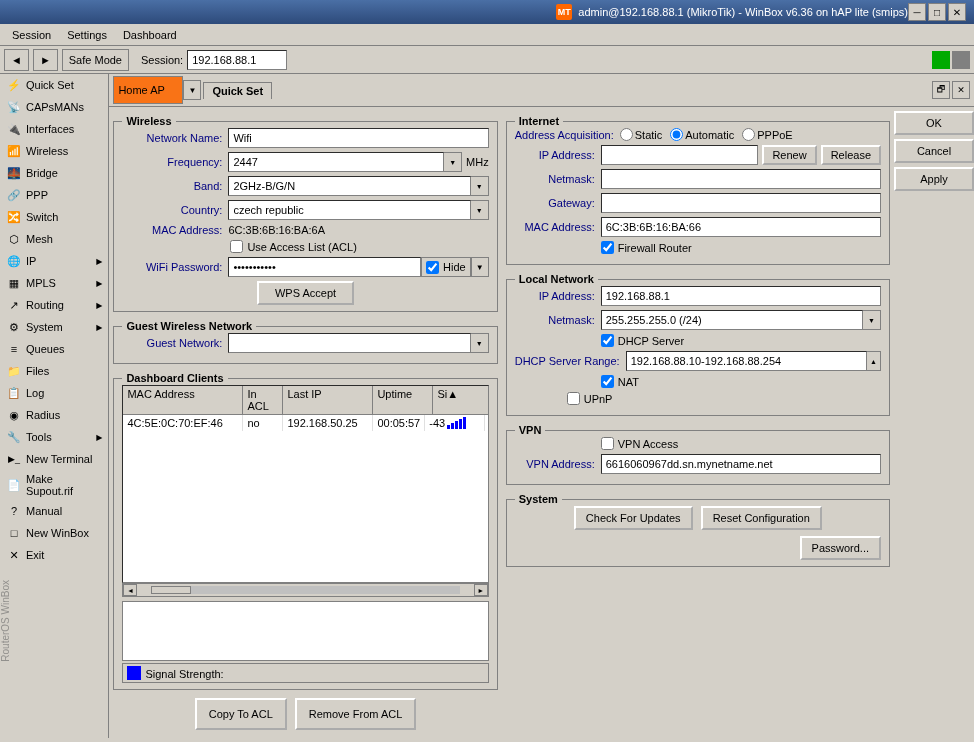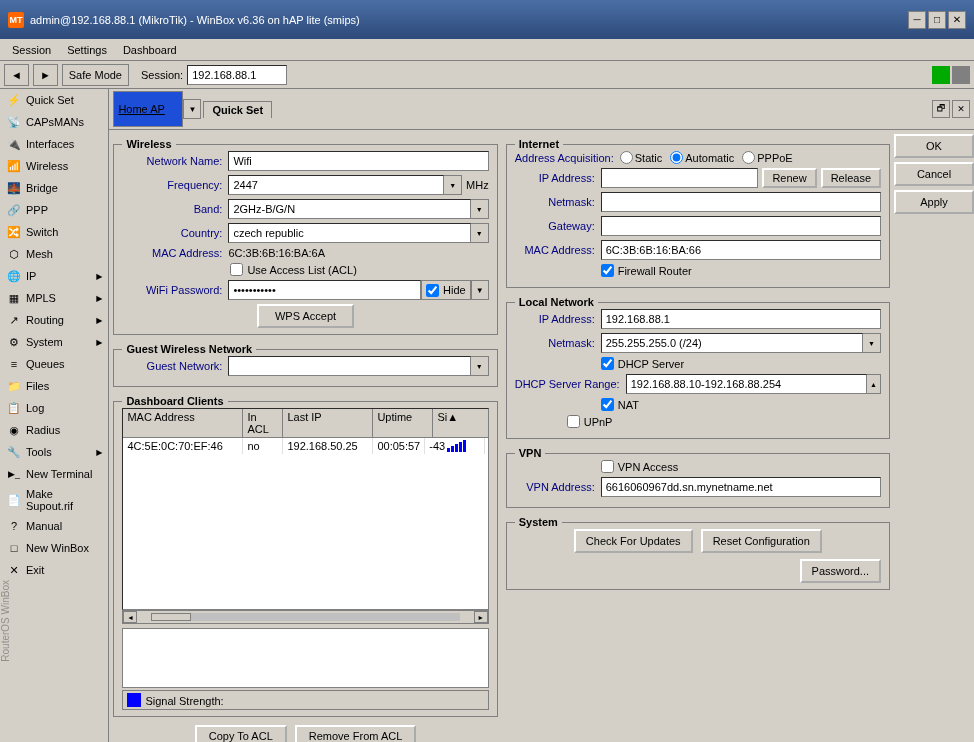--- a/index.html
+++ b/index.html
@@ -1,19 +1,19 @@
 <!DOCTYPE html>
 <html><head>
   <meta charset="utf-8">
   <style>
     * { box-sizing: border-box; margin: 0; padding: 0; }
     body { font-family: 'Segoe UI', Tahoma, Geneva, Verdana, sans-serif; font-size: 11px; background: #d4d0c8; width: 974px; height: 742px; overflow: hidden; }
     
     
-    .title-bar { background: linear-gradient(to bottom, #4a6fa5, #2d4a7a); color: white; height: 39px; display: flex; align-items: center; padding: 0 8px; justify-content: space-between; }
+    .title-bar { background: linear-gradient(to bottom, #4a6fa5, #2d4a7a); color: white; height: 24px; display: flex; align-items: center; padding: 0 8px; justify-content: flex-end; }
     .title-bar-left { display: flex; align-items: center; gap: 6px; }
     .title-bar-icon { width: 16px; height: 16px; background: #ff6600; border-radius: 2px; display: flex; align-items: center; justify-content: center; color: white; font-size: 9px; font-weight: bold; }
     .title-bar-text { font-size: 11px; }
     .title-bar-buttons { display: flex; gap: 2px; }
     .title-btn { width: 18px; height: 18px; background: #d4d0c8; border: 1px solid #808080; display: flex; align-items: center; justify-content: center; font-size: 10px; cursor: pointer; color: black; }
     
     
     .menu-bar { background: #d4d0c8; height: 22px; display: flex; align-items: center; padding: 0 4px; border-bottom: 1px solid #808080; }
     .menu-item { padding: 2px 8px; font-size: 11px; cursor: pointer; }
     
@@ -35,21 +35,21 @@
     .sidebar-item { display: flex; align-items: center; padding: 3px 6px; gap: 4px; cursor: pointer; font-size: 11px; }
     .sidebar-icon { width: 16px; height: 16px; display: flex; align-items: center; justify-content: center; flex-shrink: 0; }
     .sidebar-arrow { margin-left: auto; font-size: 8px; }
     
     
     .content-area { flex: 1; display: flex; flex-direction: column; background: #d4d0c8; }
     
     
     .tab-bar { background: #d4d0c8; display: flex; align-items: center; padding: 2px 4px; gap: 2px; border-bottom: 1px solid #808080; }
     .tab-select { display: flex; align-items: center; gap: 0; }
-    .tab-dropdown { background: #1d4ed8; border: 1px solid #808080; padding: 1px 4px; font-size: 11px; height: 36px; text-decoration: underline; }
+    .tab-dropdown { background: #f97316; border: 1px solid #808080; padding: 1px 4px; font-size: 11px; height: 28px; }
     .tab-arrow { background: #d4d0c8; border: 1px solid #808080; width: 18px; height: 20px; display: flex; align-items: center; justify-content: center; cursor: pointer; font-size: 8px; }
     .tab-label { font-size: 11px; padding: 2px 8px; background: #d4d0c8; border: 1px solid #808080; border-bottom: none; font-weight: bold; }
     .tab-controls { margin-left: auto; display: flex; gap: 2px; }
     .tab-ctrl-btn { background: #d4d0c8; border: 1px solid #808080; width: 18px; height: 18px; display: flex; align-items: center; justify-content: center; cursor: pointer; font-size: 9px; }
     
     
     .action-buttons { display: flex; flex-direction: column; gap: 4px; width: 80px; padding: 4px 0; }
     .action-btn { background: #d4d0c8; border: 2px outset #ffffff; padding: 3px 8px; font-size: 11px; cursor: pointer; text-align: center; height: 24px; }
     
     
@@ -89,21 +89,21 @@
     .td { padding: 2px 4px; font-size: 11px; border-right: 1px solid #e0e0e0; flex-shrink: 0; overflow: hidden; }
     
     
     .scrollbar-h { height: 14px; background: #d4d0c8; border: 1px solid #808080; display: flex; align-items: center; }
     .scrollbar-track { flex: 1; background: #c0c0c0; height: 8px; margin: 0 14px; }
     .scrollbar-thumb { width: 40px; height: 8px; background: #d4d0c8; border: 1px solid #808080; }
     .scroll-arrow { width: 14px; height: 12px; background: #d4d0c8; border: 1px solid #808080; display: flex; align-items: center; justify-content: center; cursor: pointer; font-size: 7px; }
     
     
     .bottom-buttons { display: flex; justify-content: center; gap: 8px; padding: 4px; }
-    .bottom-btn { background: #d4d0c8; border: 2px outset #ffffff; padding: 3px 12px; font-size: 11px; cursor: pointer; height: 20px; }
+    .bottom-btn { background: #d4d0c8; border: 2px outset #ffffff; padding: 3px 12px; font-size: 11px; cursor: pointer; height: 32px; }
     
     
     .renew-release { display: flex; gap: 4px; margin-left: 4px; }
     .small-btn { background: #d4d0c8; border: 2px outset #ffffff; padding: 1px 8px; font-size: 11px; cursor: pointer; height: 20px; }
     
     
     .system-btn-row { display: flex; justify-content: center; gap: 8px; margin-bottom: 6px; }
     .system-btn { background: #d4d0c8; border: 2px outset #ffffff; padding: 3px 10px; font-size: 11px; cursor: pointer; height: 24px; }
     
     

